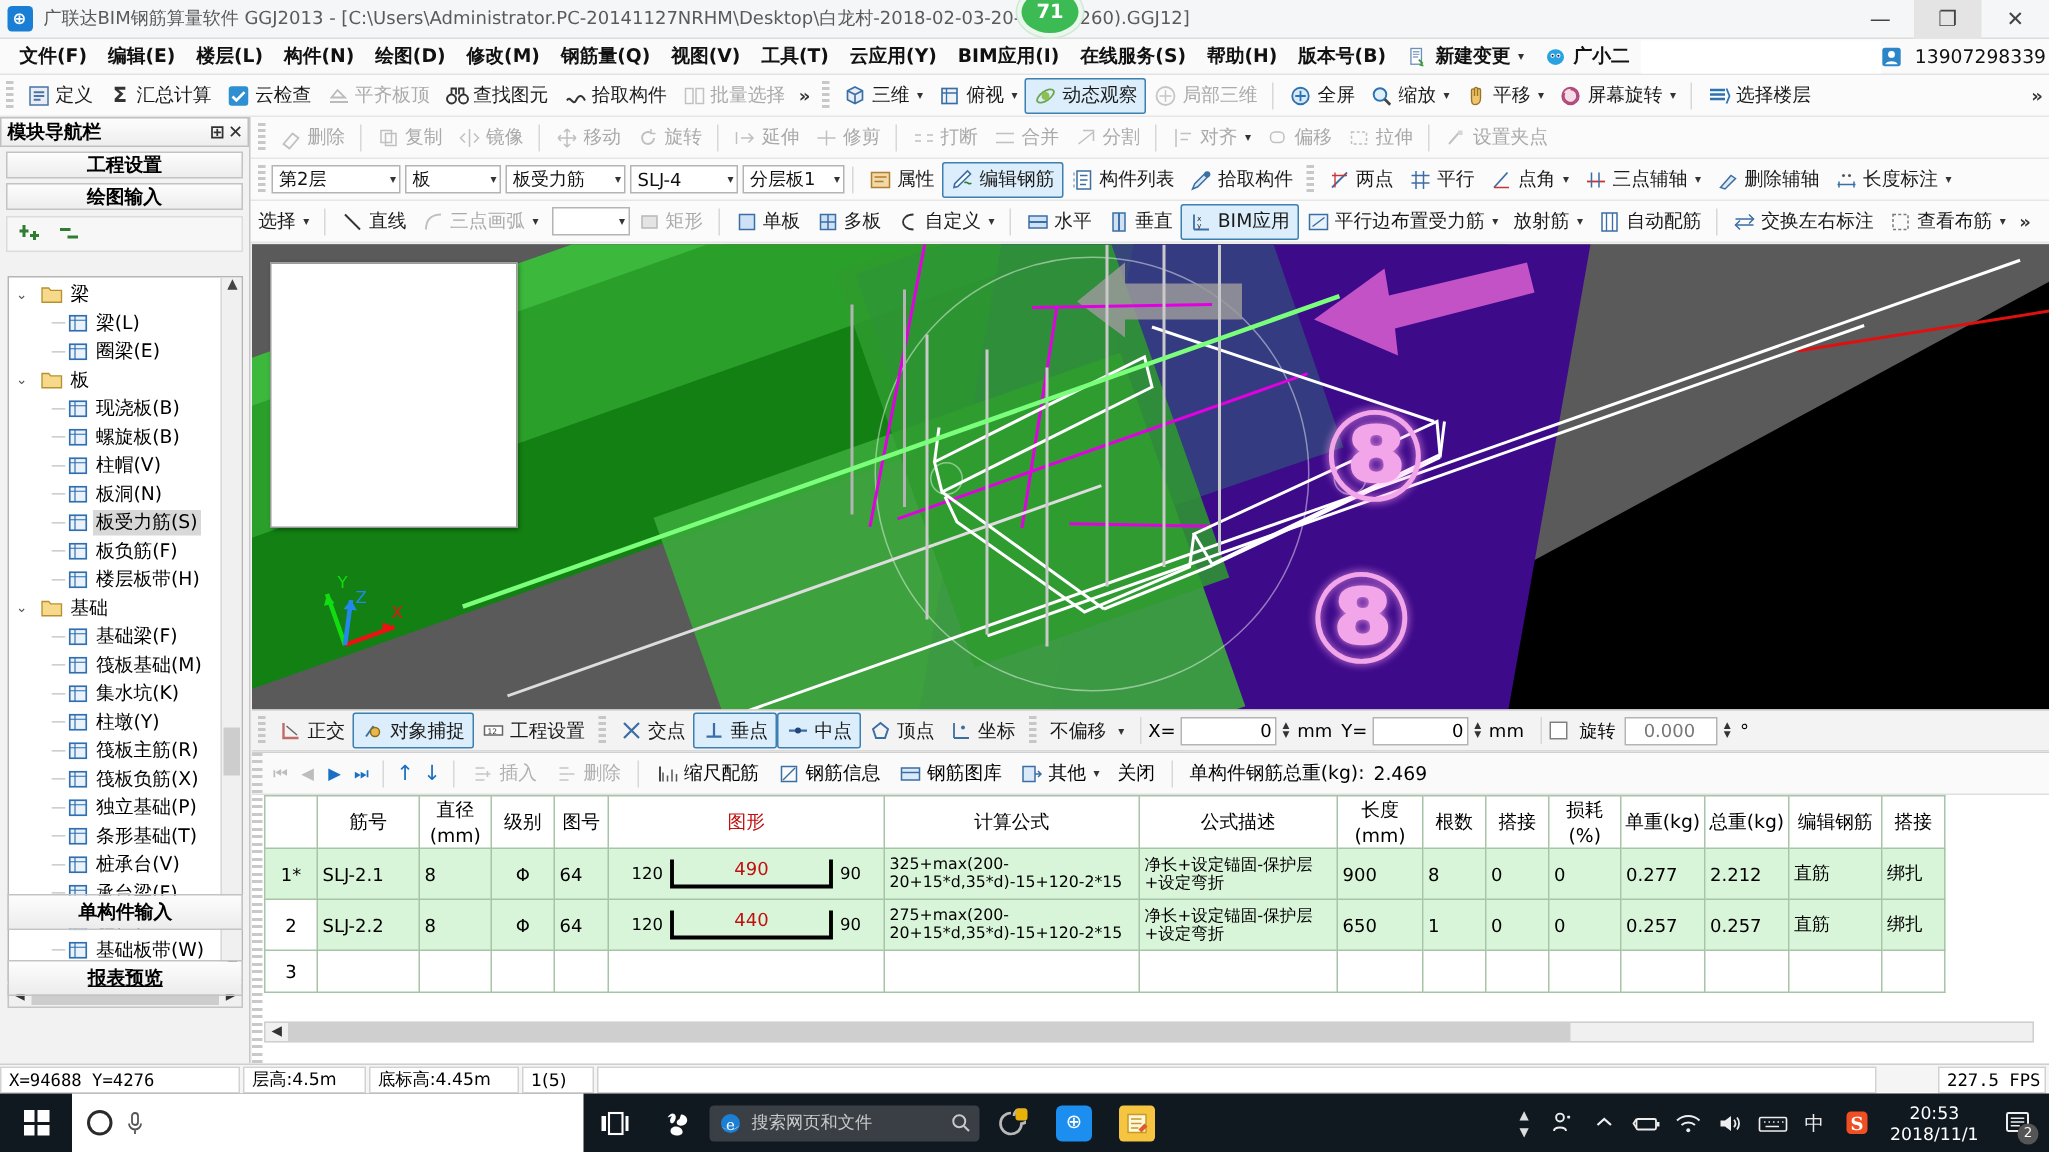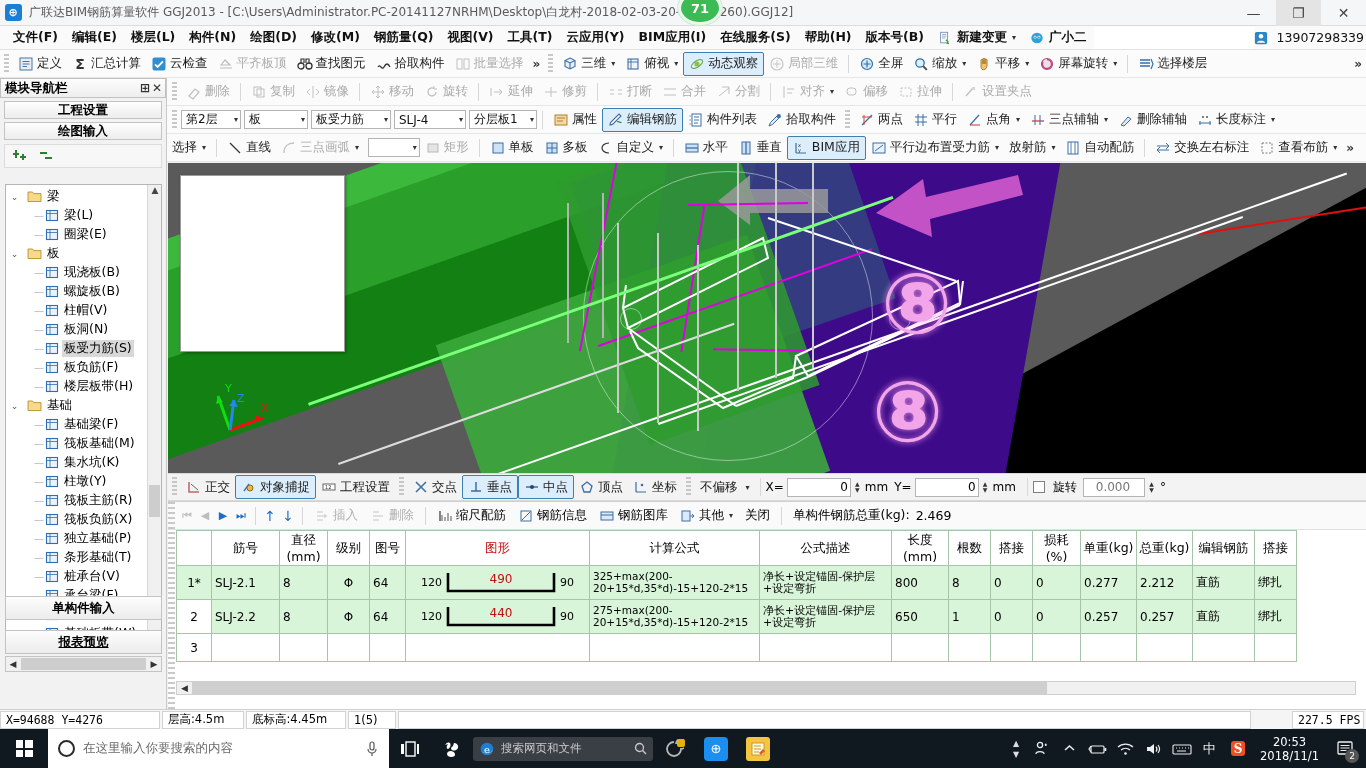--- a/index.html
+++ b/index.html
@@ -425,21 +425,21 @@
           <path d="M3 12l7-8" stroke="#c0c0c0" stroke-width="1.3"></path>
           <rect x="9" y="3" width="3" height="3" fill="#d6d6d6"></rect>
         </svg>
         <span>设置夹点</span>
       </div>
   </div>
 
   <div class="trow r3">
     <div style="width:168px;"></div>
     <div class="grip"></div>
-    <div class="cbox" style="width:60px;">
+    <div class="cbox" style="width:86px;">
         <span class="cv">第2层</span>
         <span class="ar">▾</span>
       </div>
     <div class="cbox" style="width:64px;margin-left:3px;">
         <span class="cv">板</span>
         <span class="ar">▾</span>
       </div>
     <div class="cbox" style="width:80px;margin-left:3px;">
         <span class="cv">板受力筋</span>
         <span class="ar">▾</span>
@@ -945,21 +945,21 @@
         <div class="ar" style="bottom:0;">▼</div>
       </div>
     </div>
     <div class="tree-hsb">
       <div class="ha">◀</div>
       <div class="hthumb"></div>
       <div class="ha">▶</div>
     </div>
 
     <div style="position:absolute;left:0;top:518px;width:167px;">
-      <div class="sb-bot" style="position:relative;top:0;margin-bottom:10px;">单构件输入</div>
+      <div class="sb-bot" style="position:relative;top:0;margin-bottom:20px;">单构件输入</div>
       <div class="sb-bot" style="position:relative;top:0;text-decoration:underline;">报表预览</div>
     </div>
   </div>
 
   <div class="viewport">
     <div class="vp-gray"></div>
     <div class="vp-black"></div>
 
     <div class="slabtop"></div>
     <div class="slab"></div>
@@ -1255,21 +1255,21 @@
                 <span style="font-size:11px;">120</span>
                 <svg width="114" height="24" viewBox="0 0 114 24">
                   <path d="M4 2 V20 H110 V2" fill="none" stroke="#000" stroke-width="2.6"></path>
                   <text x="57" y="12" font-size="12" fill="#c01010" text-anchor="middle" font-family="DejaVu Sans" id="figmid0">490</text>
                 </svg>
                 <span style="font-size:11px;">90</span>
               </div>
             </td>
             <td class="formula">325+max(200-20+15*d,35*d)-15+120-2*15</td>
             <td class="desc">净长+设定锚固-保护层+设定弯折</td>
-            <td>800</td>
+            <td>900</td>
             <td>8</td>
             <td>0</td>
             <td>0</td>
             <td>0.277</td>
             <td>2.212</td>
             <td>直筋</td>
             <td>绑扎</td>
           </tr>
           <tr>
             <td class="rowno" style="background:#fff;">2</td>
@@ -1339,21 +1339,20 @@
     <div class="startb">
       <div class="winlogo">
           <i></i>
           <i></i>
           <i></i>
           <i></i>
         </div>
     </div>
     <div class="cortana">
       <div class="circ"></div>
-      <span style="flex:1;">在这里输入你要搜索的内容</span>
       <svg width="14" height="18" viewBox="0 0 14 18">
         <rect x="5" y="2" width="4" height="8" rx="2" fill="none" stroke="#555" stroke-width="1.2"></rect>
         <path d="M3 9a4 4 0 008 0M7 13v3" stroke="#555" stroke-width="1.2" fill="none"></path>
       </svg>
     </div>
     <div class="tbicon">
       <svg width="20" height="18" viewBox="0 0 20 18">
         <rect x="1" y="4" width="3" height="10" fill="#fff"></rect>
           <rect x="6" y="2" width="9" height="14" fill="none" stroke="#fff" stroke-width="1.4"></rect>
           <rect x="17" y="4" width="2" height="10" fill="#fff"></rect>

